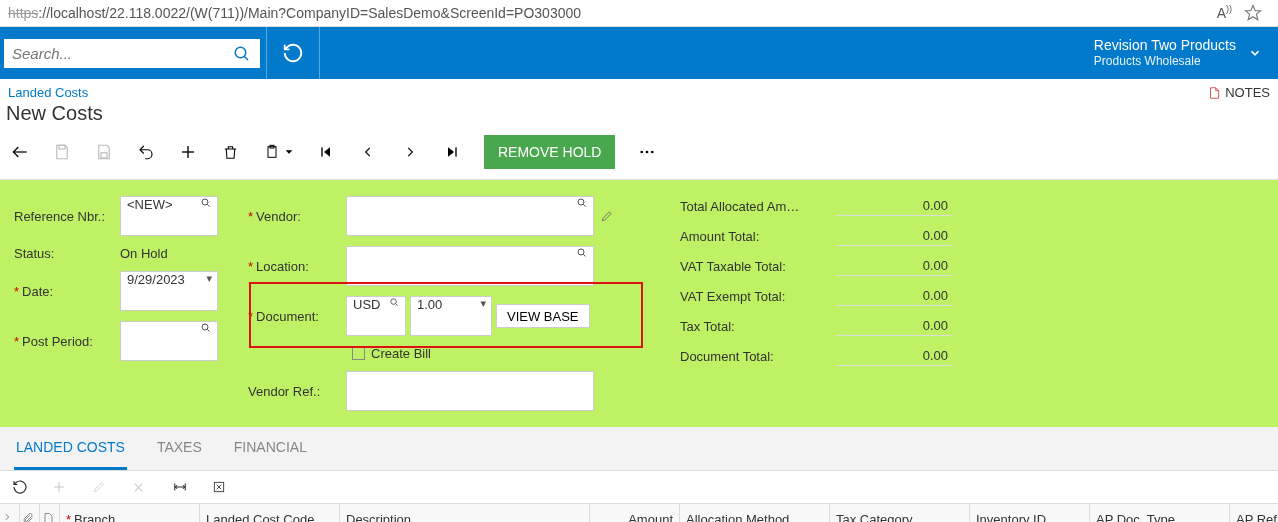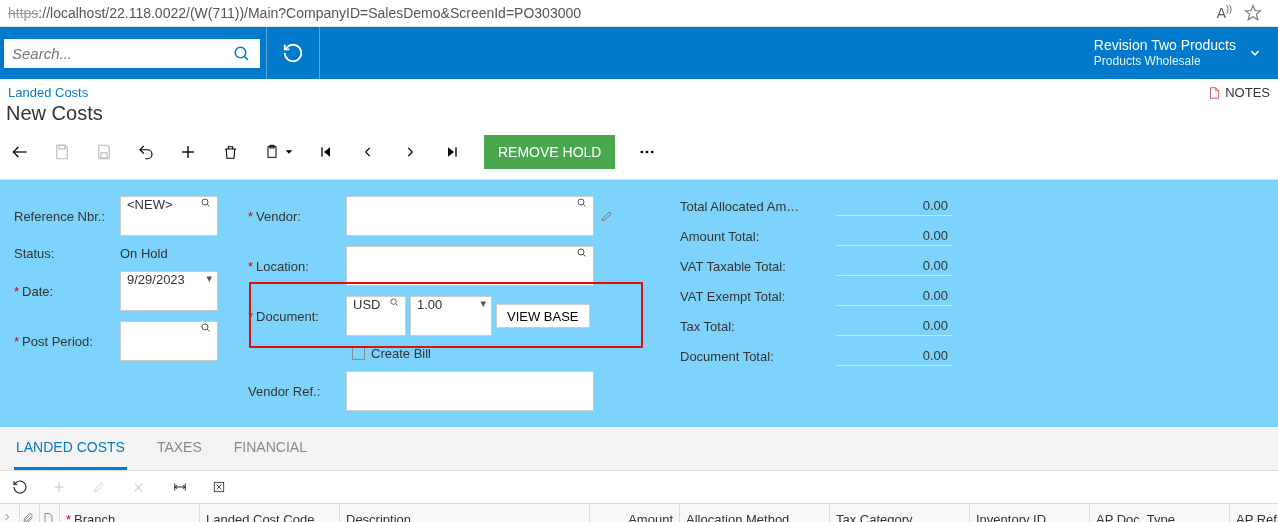--- a/index.html
+++ b/index.html
@@ -27,21 +27,21 @@
   .crumb-spacer { flex: 1; }
   .notes-btn { display: flex; align-items: center; gap: 4px; font-size: 13px; color: #333; }
   .page-title { font-size: 20px; padding: 0 8px 6px 6px; }
   
   .toolbar { display: flex; align-items: center; gap: 22px; padding: 4px 24px 10px 10px; border-bottom: 1px solid #e0e0e0; }
   .toolbar .icn { width: 20px; height: 20px; display: flex; align-items: center; justify-content: center; color: #333; }
   .toolbar .icn.disabled { color: #bbb; }
   .remove-hold { background: #49a84d; color: #fff; border: none; padding: 9px 14px; font-size: 14px; }
   .caret-split { display: flex; gap: 2px; }
   
-  .form-area { background: #7dd3fc; padding: 16px 14px; display: flex; gap: 30px; }
+  .form-area { background: #bef264; padding: 16px 14px; display: flex; gap: 30px; }
   .col { display: flex; flex-direction: column; gap: 10px; }
   .row { display: flex; align-items: center; }
   .lbl { width: 106px; font-size: 13px; color: #333; white-space: nowrap; }
   .lbl2 { width: 98px; font-size: 13px; color: #333; white-space: nowrap; }
   .lbl3 { width: 156px; font-size: 13px; color: #333; white-space: nowrap; }
   .req { color: #c00; margin-right: 3px; }
   .sel { background: #fff; border: 1px solid #ccc; height: 40px; display: flex; align-items: flex-start; padding: 0 6px; position: relative; }
   .sel .sel-icn { position: absolute; right: 5px; color: #555; font-size: 11px; }
   .sel96 { width: 98px; }
   .sel-wide { width: 248px; }

